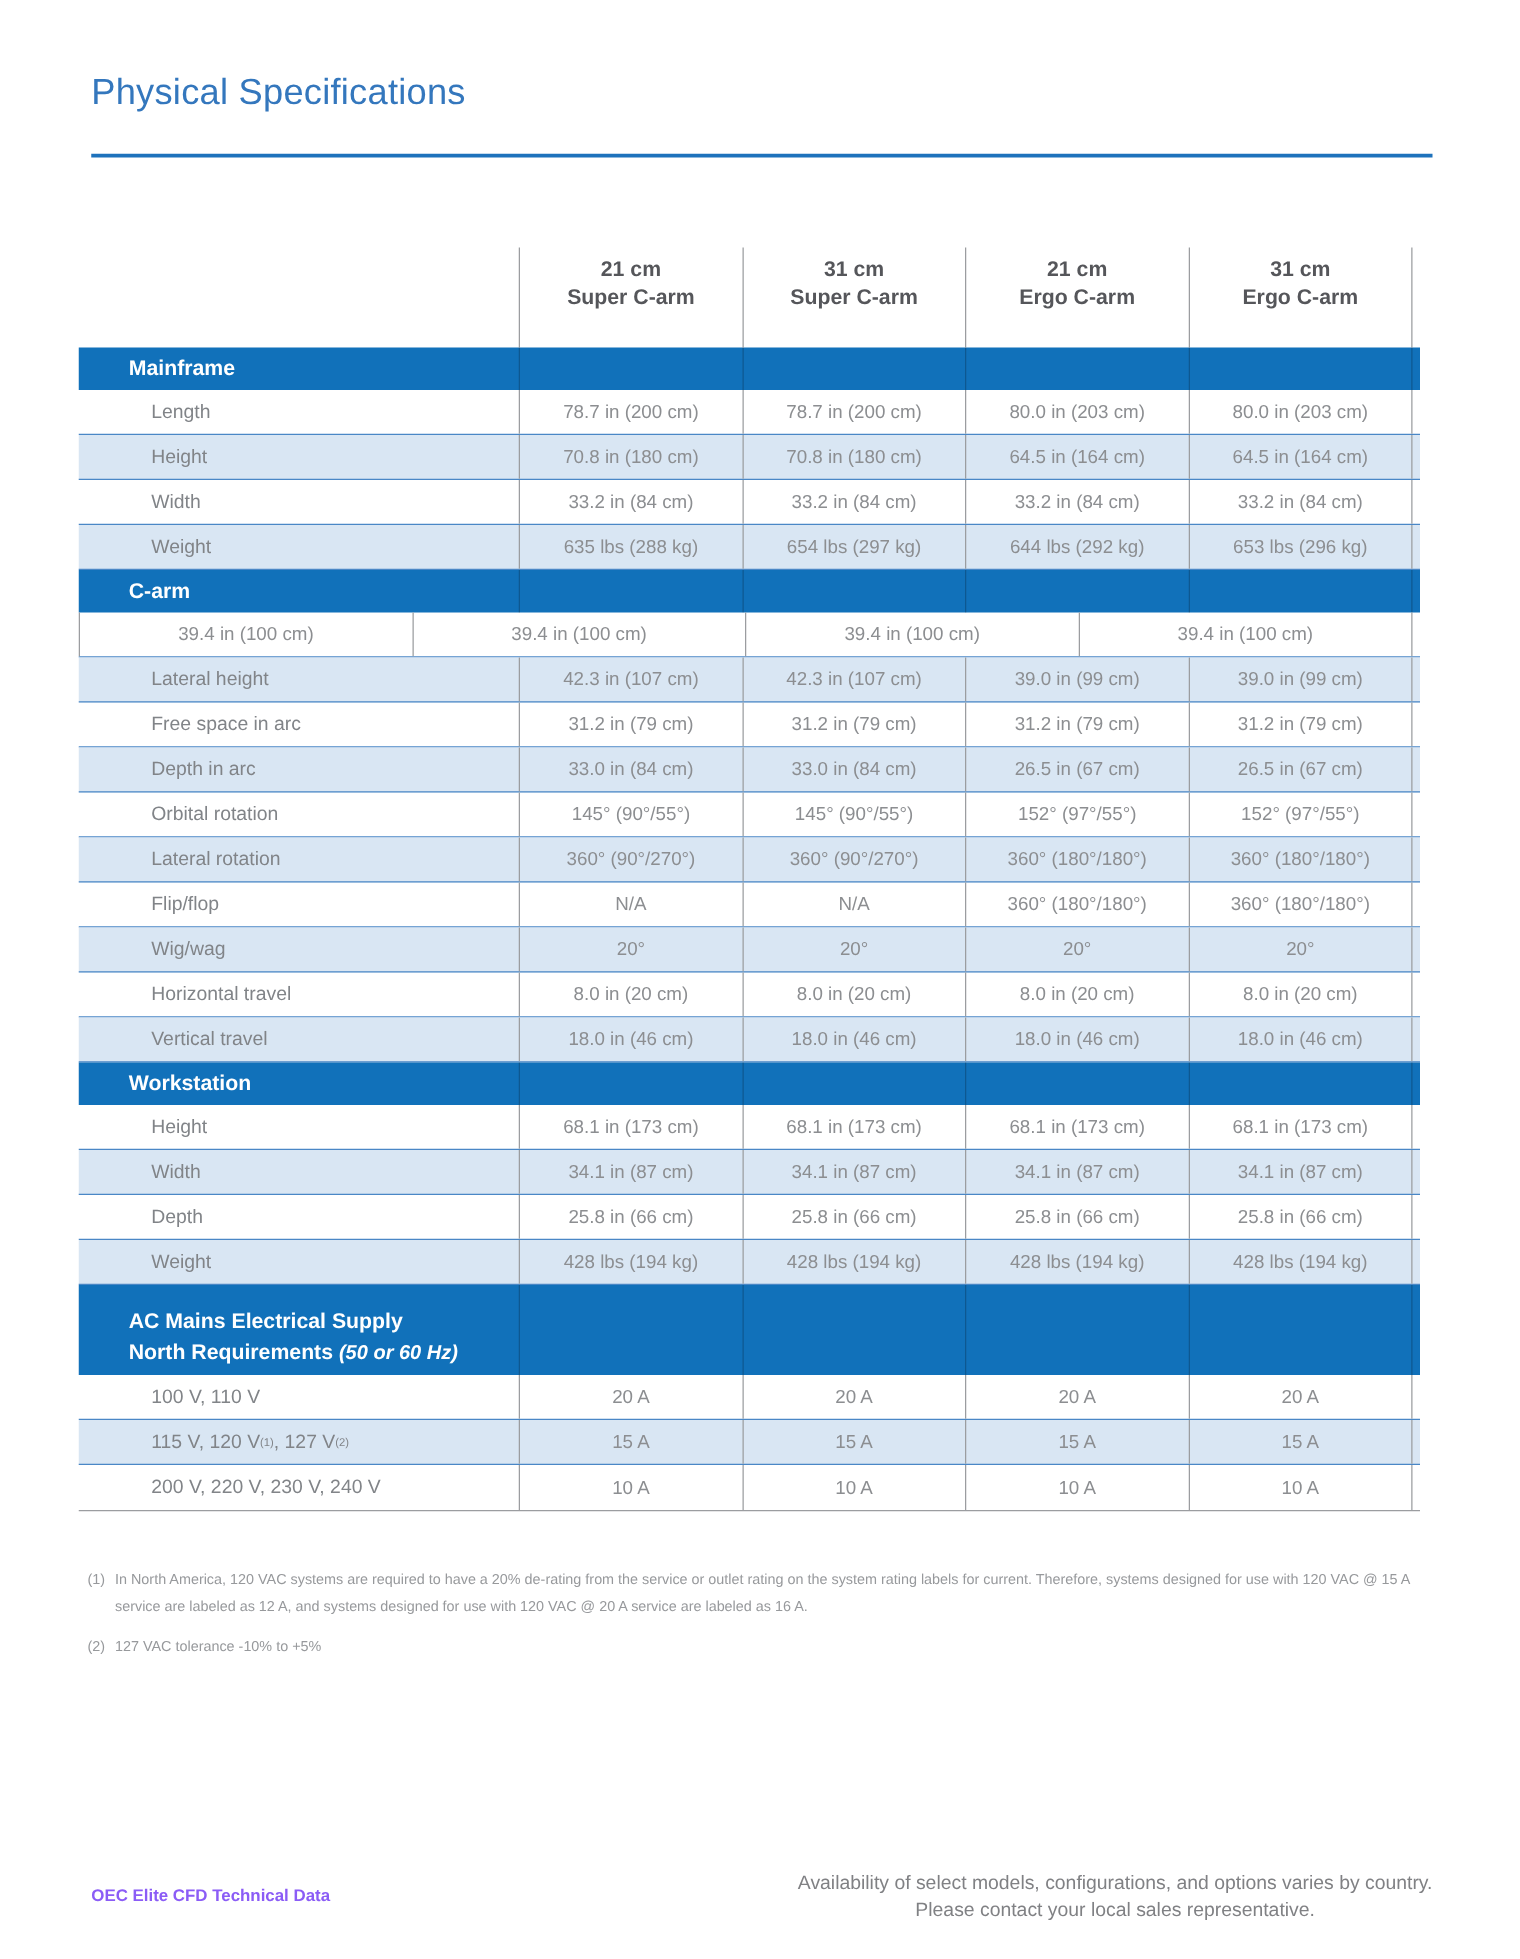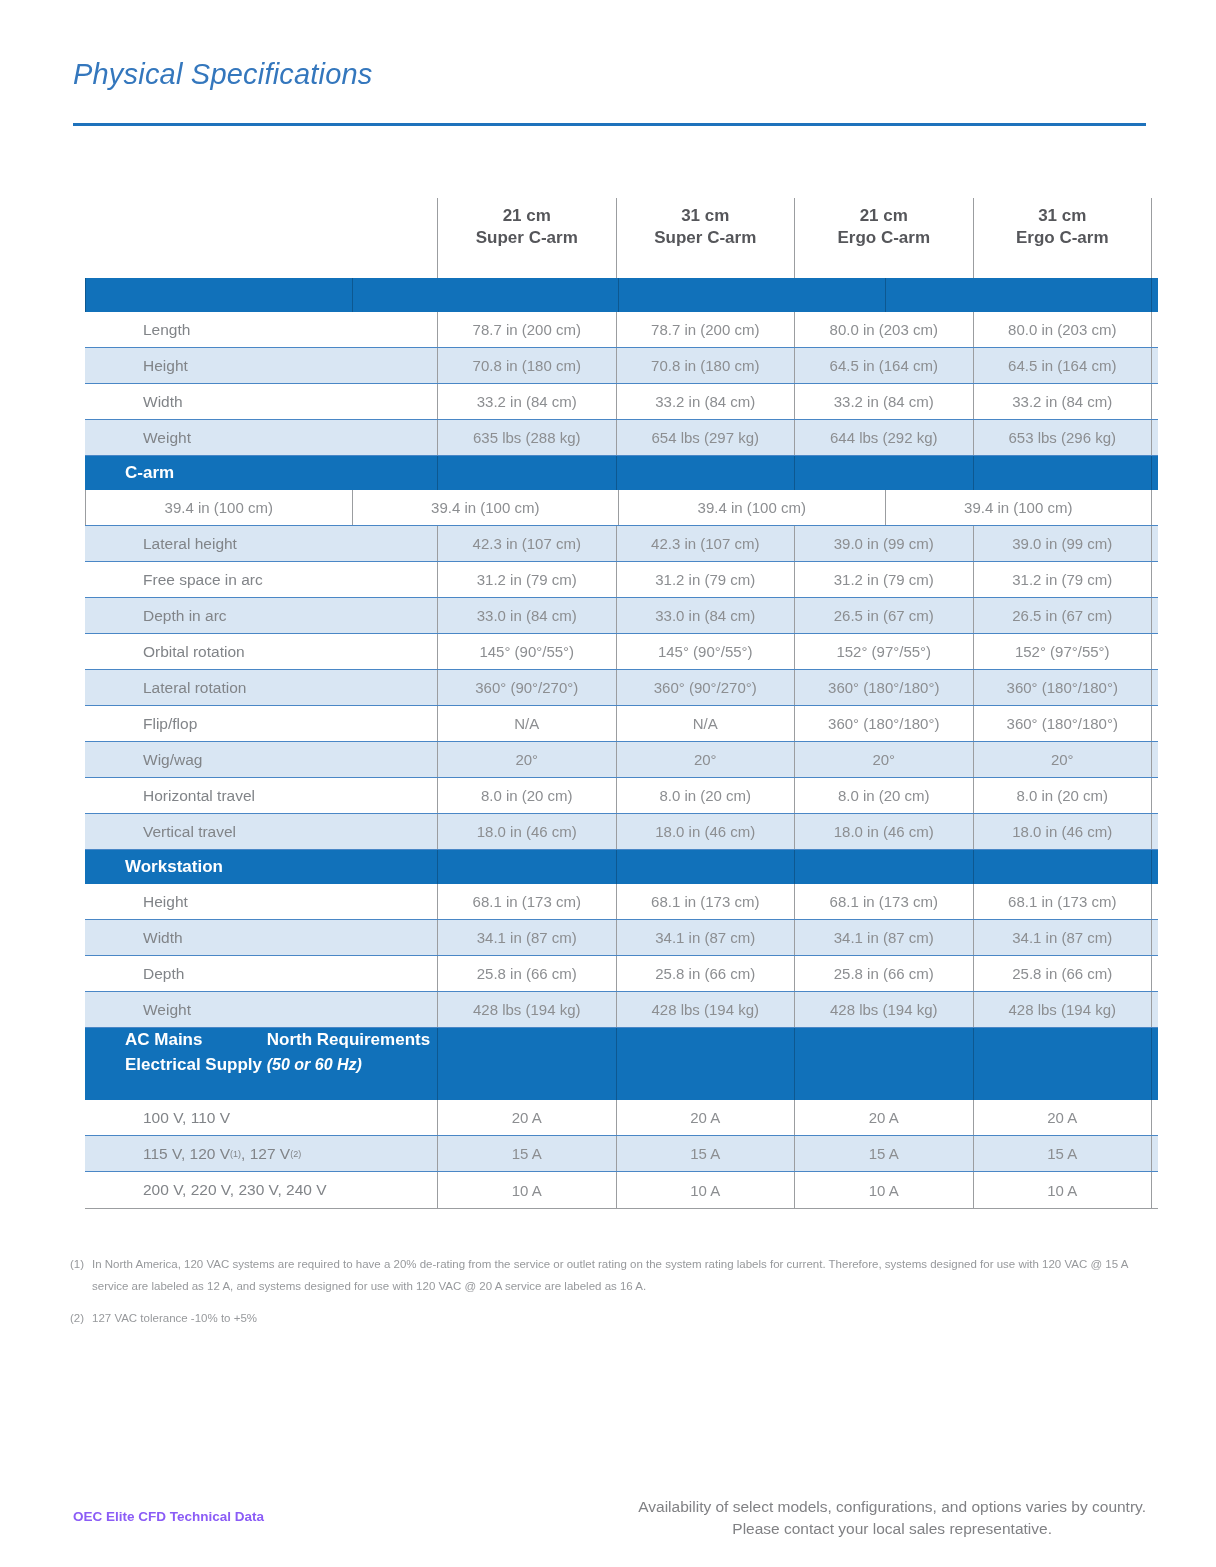--- a/index.html
+++ b/index.html
@@ -3,29 +3,29 @@
 <meta charset="utf-8">
 <style>
   html,body{margin:0;padding:0;}
   body{
     width:1216px;height:1567px;position:relative;background:#ffffff;
     font-family:"Liberation Sans", sans-serif;
     -webkit-font-smoothing:antialiased;
   }
   .page-title{
     position:absolute;left:73px;top:58px;margin:0;
-    font-size:29px;font-weight:normal;color:#3477BD;letter-spacing:0.2px;font-style:italic;
+    font-size:29px;font-weight:normal;color:#3477BD;letter-spacing:0.2px;
   }
   .title-rule{
     position:absolute;left:73px;top:123px;width:1073px;height:3px;background:#1E72BC;
   }
 
   
   .spec-table{
-    position:absolute;left:85px;top:198px;width:1073px;
+    position:absolute;left:63px;top:198px;width:1073px;
     border-bottom:1px solid #9B9DA0;
     font-size:15px;color:#8C8E91;
   }
   .row{display:flex;}
   .cell{box-sizing:border-box;}
   .cell.label{flex:0 0 352px;width:352px;display:flex;align-items:center;}
   .cell.value{
     flex:1 1 0;border-left:1px solid #9B9DA0;
     display:flex;align-items:center;justify-content:center;
     font-size:15px;color:#8C8E91;text-align:center;
@@ -35,21 +35,21 @@
   .header-row{height:80px;}
   .header-row .cell.value{
     flex-direction:column;justify-content:flex-start;padding-top:7px;
     font-weight:bold;font-size:17px;color:#55565A;line-height:1.3;
   }
 
   .section-row{height:34px;background:#1171BA;}
   .section-row .cell.label{padding-left:40px;color:#ffffff;font-weight:bold;font-size:17px;}
   .section-row .cell.value,.section-row .spacer{border-left-color:rgba(0,0,0,0.22);}
   .section-row.tall{height:72px;}
-  .section-row.tall .cell.label{flex-direction:row;align-items:flex-start;justify-content:flex-start;line-height:1.45;}
+  .section-row.tall .cell.label{flex-direction:column;align-items:flex-start;justify-content:center;line-height:1.45;margin-top:12px;}
   .section-title-small{font-size:16px;font-style:italic;}
 
   .data-row{height:36px;border-bottom:1px solid #4A87C6;box-sizing:border-box;}
   .data-row .cell.label{padding-left:58px;font-size:15.5px;color:#818488;}
   .data-row.shaded{background:#D9E6F3;}
   section:last-child .data-row:last-child{border-bottom:none;}
   sup{font-size:9px;line-height:0;}
 
   
   .footnotes{
@@ -93,20 +93,23 @@
     </div>
     <div class="cell value">
       <div>31 cm</div>
       <div>Ergo C-arm</div>
     </div>
     <div class="spacer"></div>
   </div>
   <div>
       <section>
         <div class="row section-row">
+          <div class="cell label">
+            <div>Mainframe</div>
+          </div>
           <div class="cell value"></div>
           <div class="cell value"></div>
           <div class="cell value"></div>
           <div class="cell value"></div>
           <div class="spacer"></div>
         </div>
         <div class="row data-row">
           <div class="cell label">
             <span>Length</span>
           </div>

